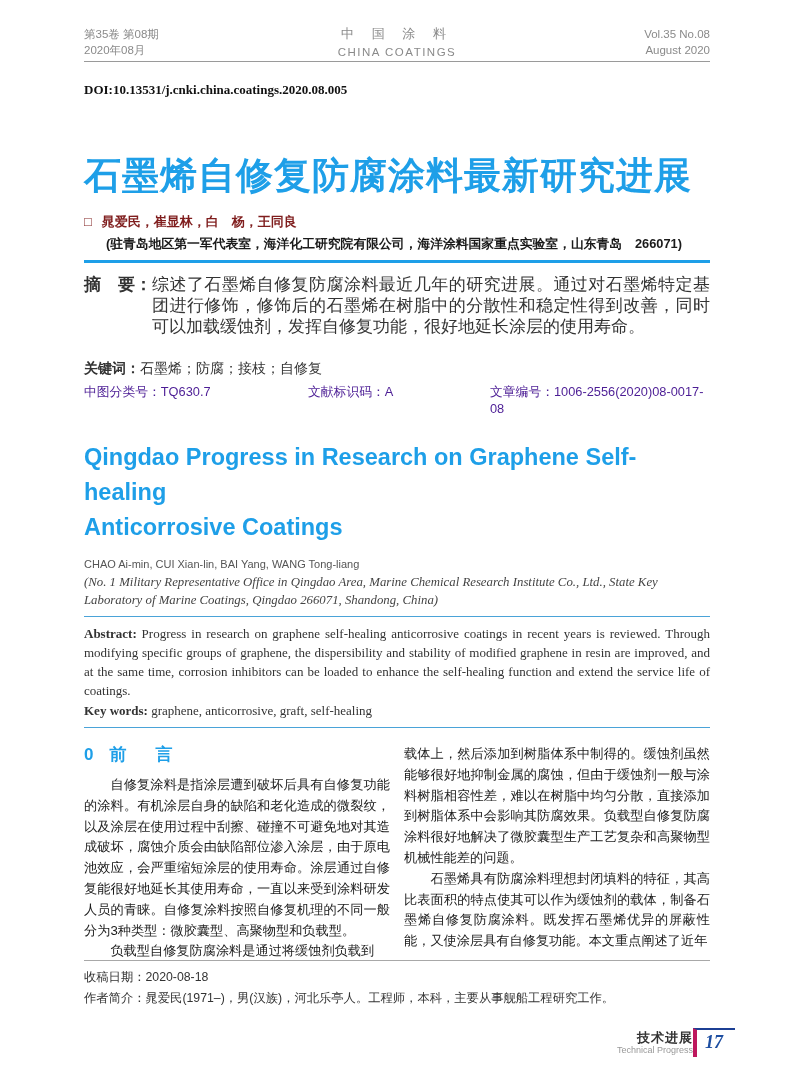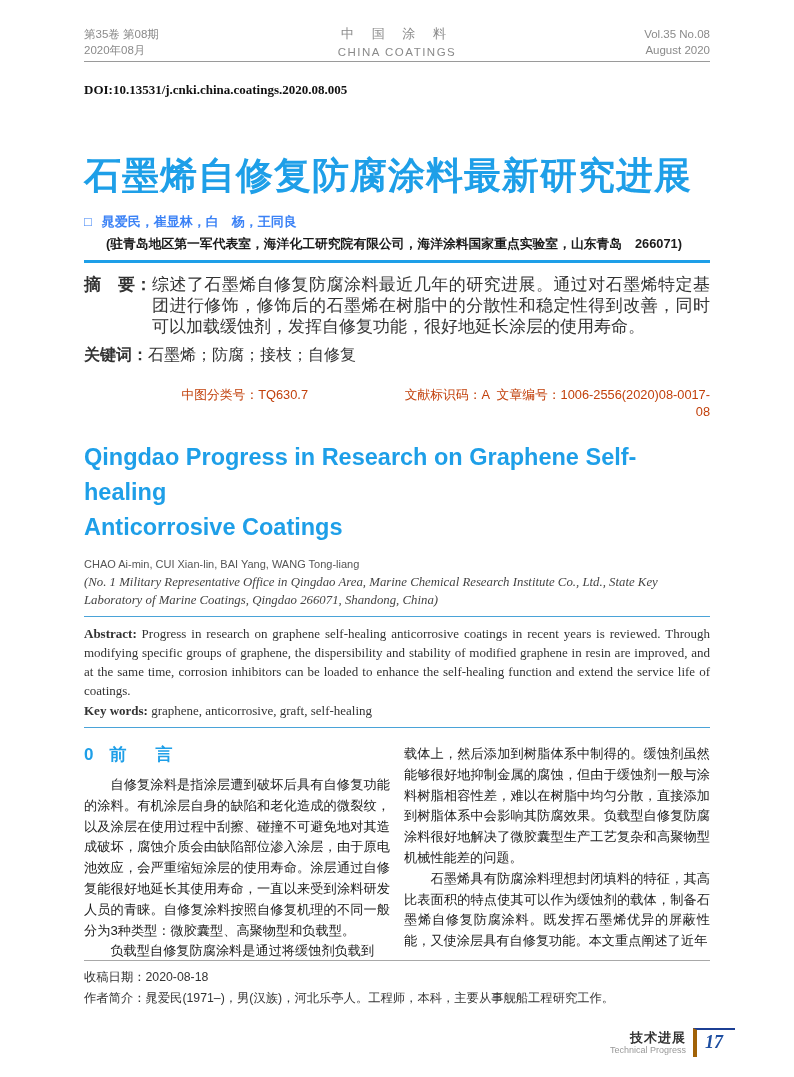--- a/index.html
+++ b/index.html
@@ -31,35 +31,35 @@
     font-size:13px; color:#111;
   }
 
   
   .cn-block { position:absolute; left:84px; top:154px; width:626px; }
   .cn-title {
     color:#1E9FE8; font-size:37px; font-weight:800;
     letter-spacing:1px; line-height:44px; white-space:nowrap;
   }
   .cn-authors {
-    margin-top:15px; font-size:13px; font-weight:bold; color:#3b82f6;
+    margin-top:15px; font-size:13px; font-weight:bold; color:#7f1d1d;
   }
   .cn-authors .marker { margin-right:10px; font-weight:normal; }
   .cn-affiliation {
     margin-top:5px; padding-left:22px;
     font-size:12.8px; font-weight:bold; color:#1a1a1a;
   }
   .rule-thick { margin-top:7px; height:3px; background:#1E9FE8; }
 
   .cn-abstract { margin-top:11px; display:flex; font-size:17px; line-height:21px; color:#333; }
   .cn-abstract .label { flex:none; font-weight:600; white-space:pre; }
   .cn-abstract .text { flex:1; text-align:justify; }
-  .cn-keywords { margin-top:7px; font-size:16px; line-height:21px; color:#333; }
+  .cn-keywords { margin-top:21px; font-size:14px; line-height:21px; color:#333; }
   .cn-keywords .label { font-weight:600; }
-  .class-row { margin-top:22px; display:flex; font-size:12.8px; color:#c2410c;text-align:right; }
+  .class-row { margin-top:5px; display:flex; font-size:12.8px; color:#4c1d95; }
   .class-row .cell1 { width:224px; }
   .class-row .cell2 { width:182px; }
   .class-row .cell3 { flex:1; }
 
   
   .en-block { position:absolute; left:84px; top:440px; width:626px; }
   .en-title {
     color:#1E9FE8; font-size:23.5px; font-weight:800; line-height:35px;
   }
   .en-authors { margin-top:13px; font-size:11px; color:#555; }
@@ -90,22 +90,21 @@
 
   
   .page-footer {
     position:absolute; top:1028px; right:59px;
     display:flex; align-items:flex-start;
   }
   .pf-labels { text-align:right; padding-top:3px; }
   .pf-labels .cn { font-size:13px; font-weight:bold; color:#333; letter-spacing:1px; line-height:14px; }
   .pf-labels .en { font-size:9px; color:#999; line-height:11px; }
   .pf-pagebox {
-    margin-left:7px;
-    border-left:4px solid #a16207; border-top:2px solid #1C3F94;
+    border-left:4px solid #be185d; border-top:2px solid #1C3F94;
     padding:0 12px 3px 8px;
   }
   .pf-pagebox .num {
     font-family:"Liberation Serif", serif; font-style:italic; font-weight:bold;
     font-size:18px; color:#1D4EA1; line-height:24px;
   }
 </style>
 </head>
 <body>
 

